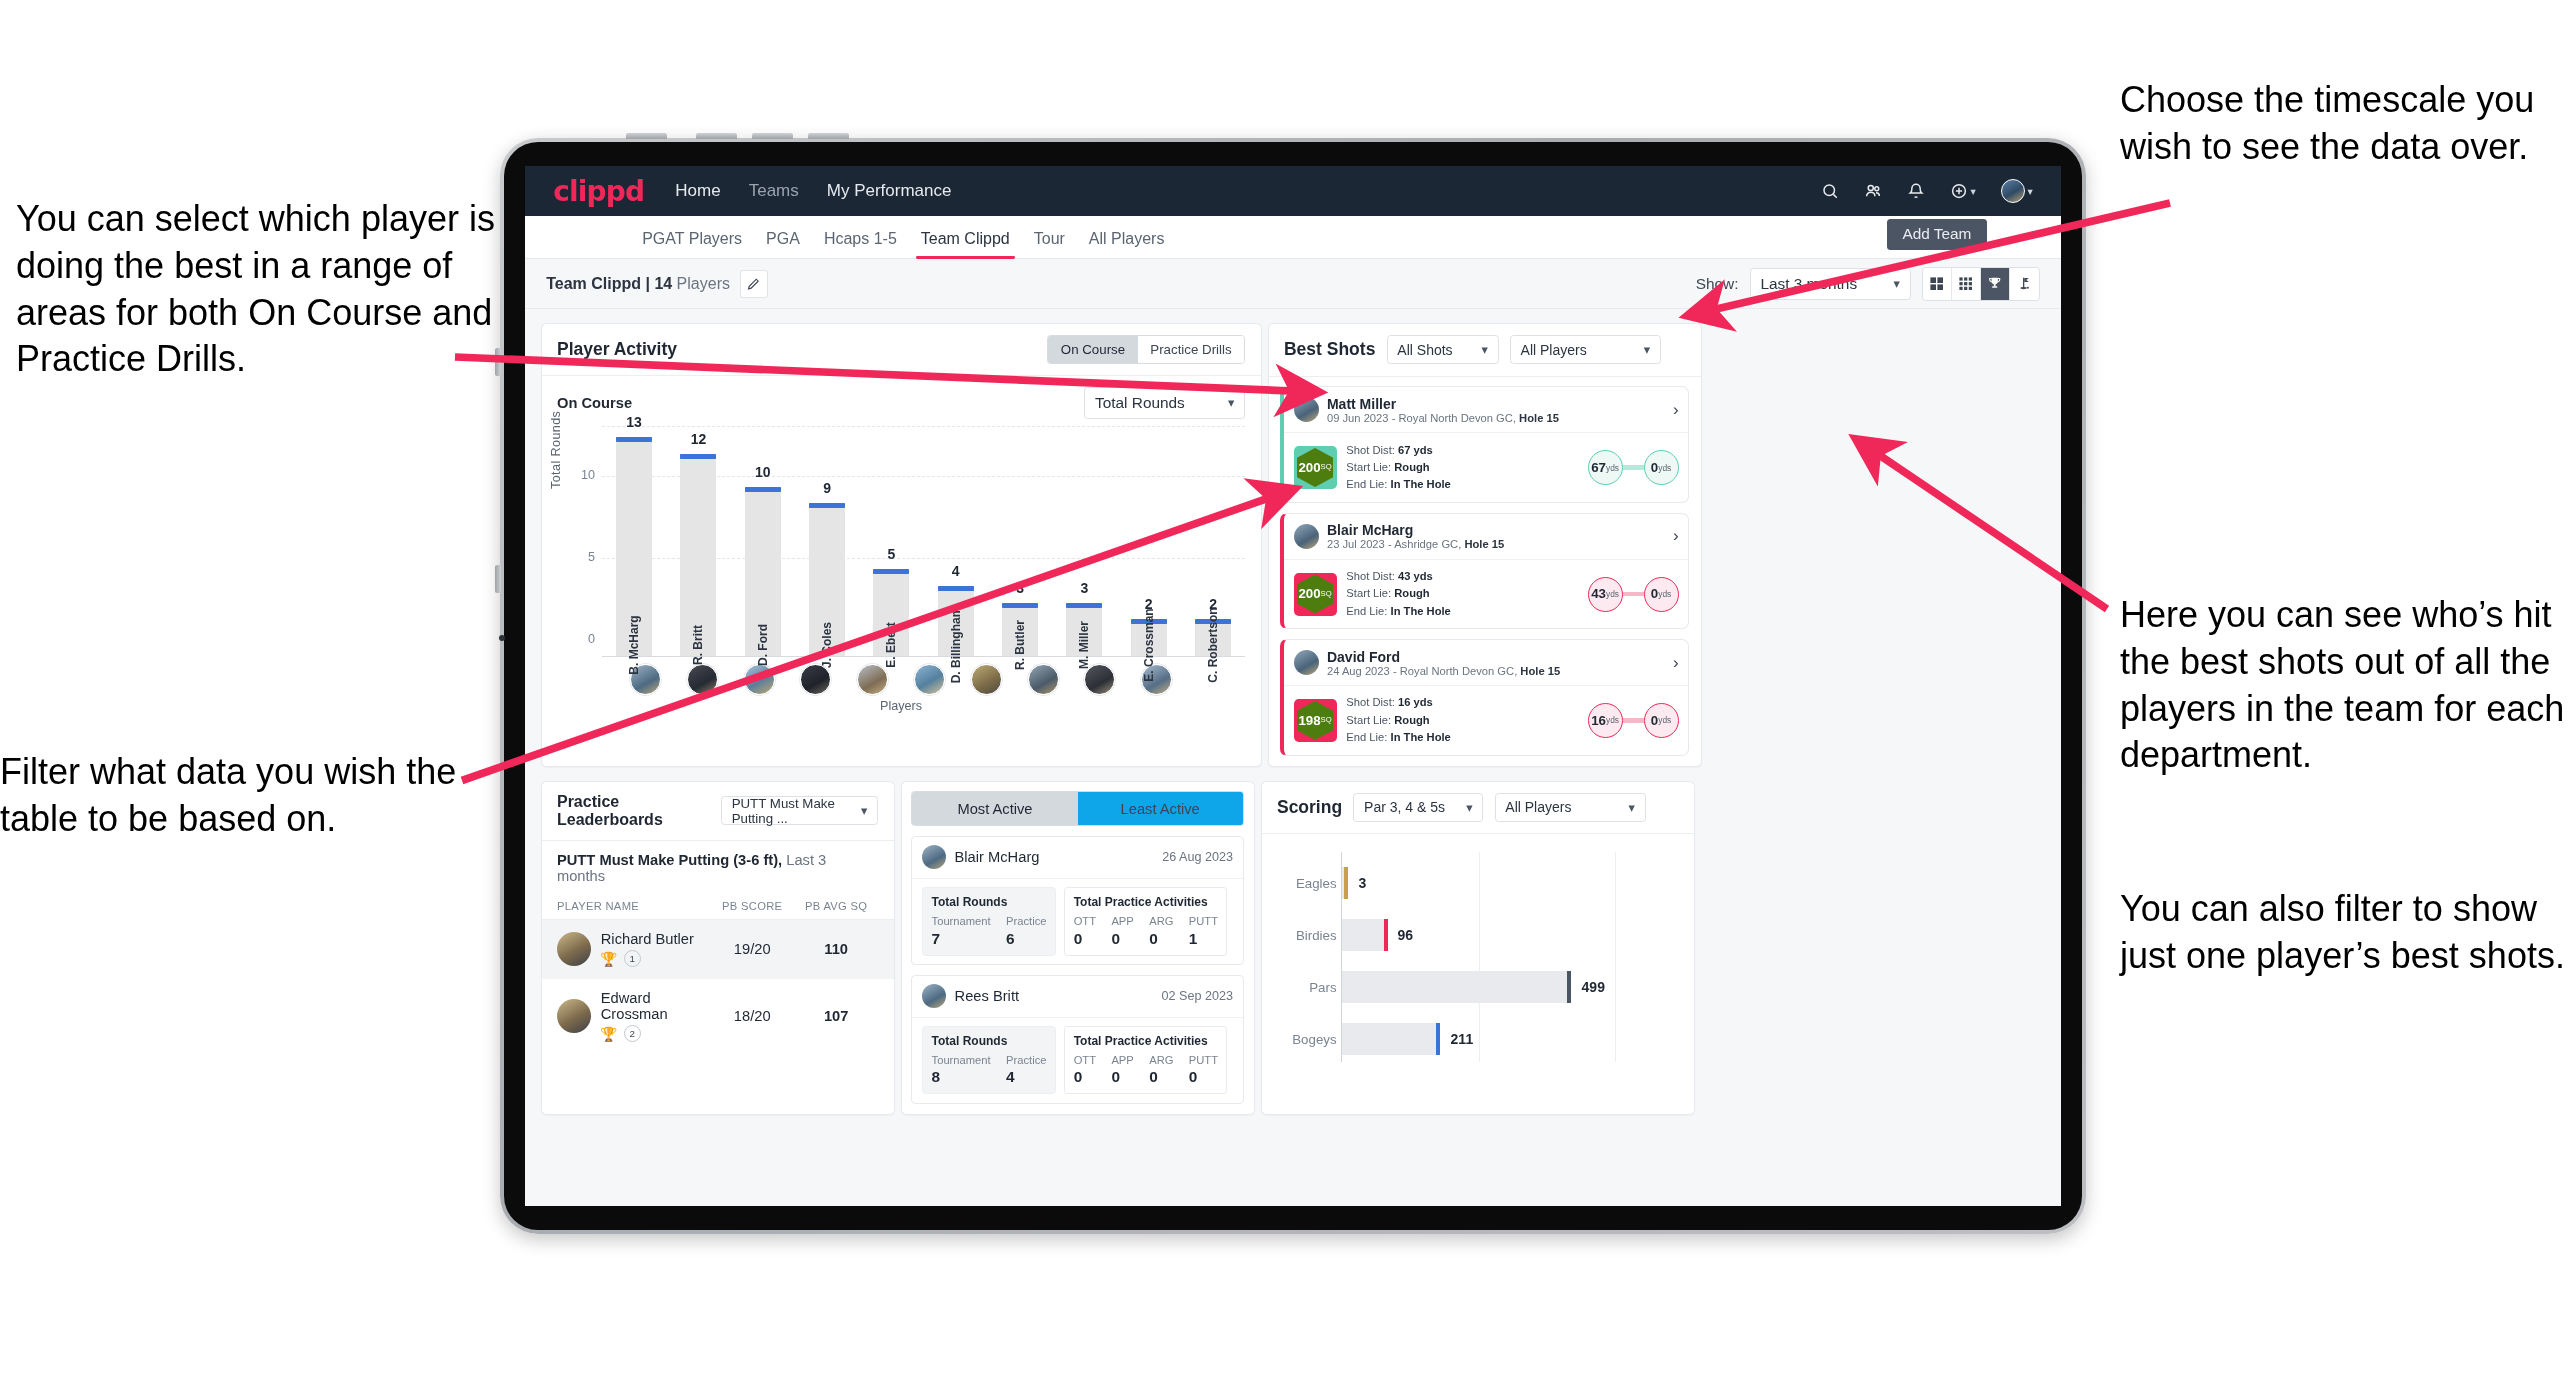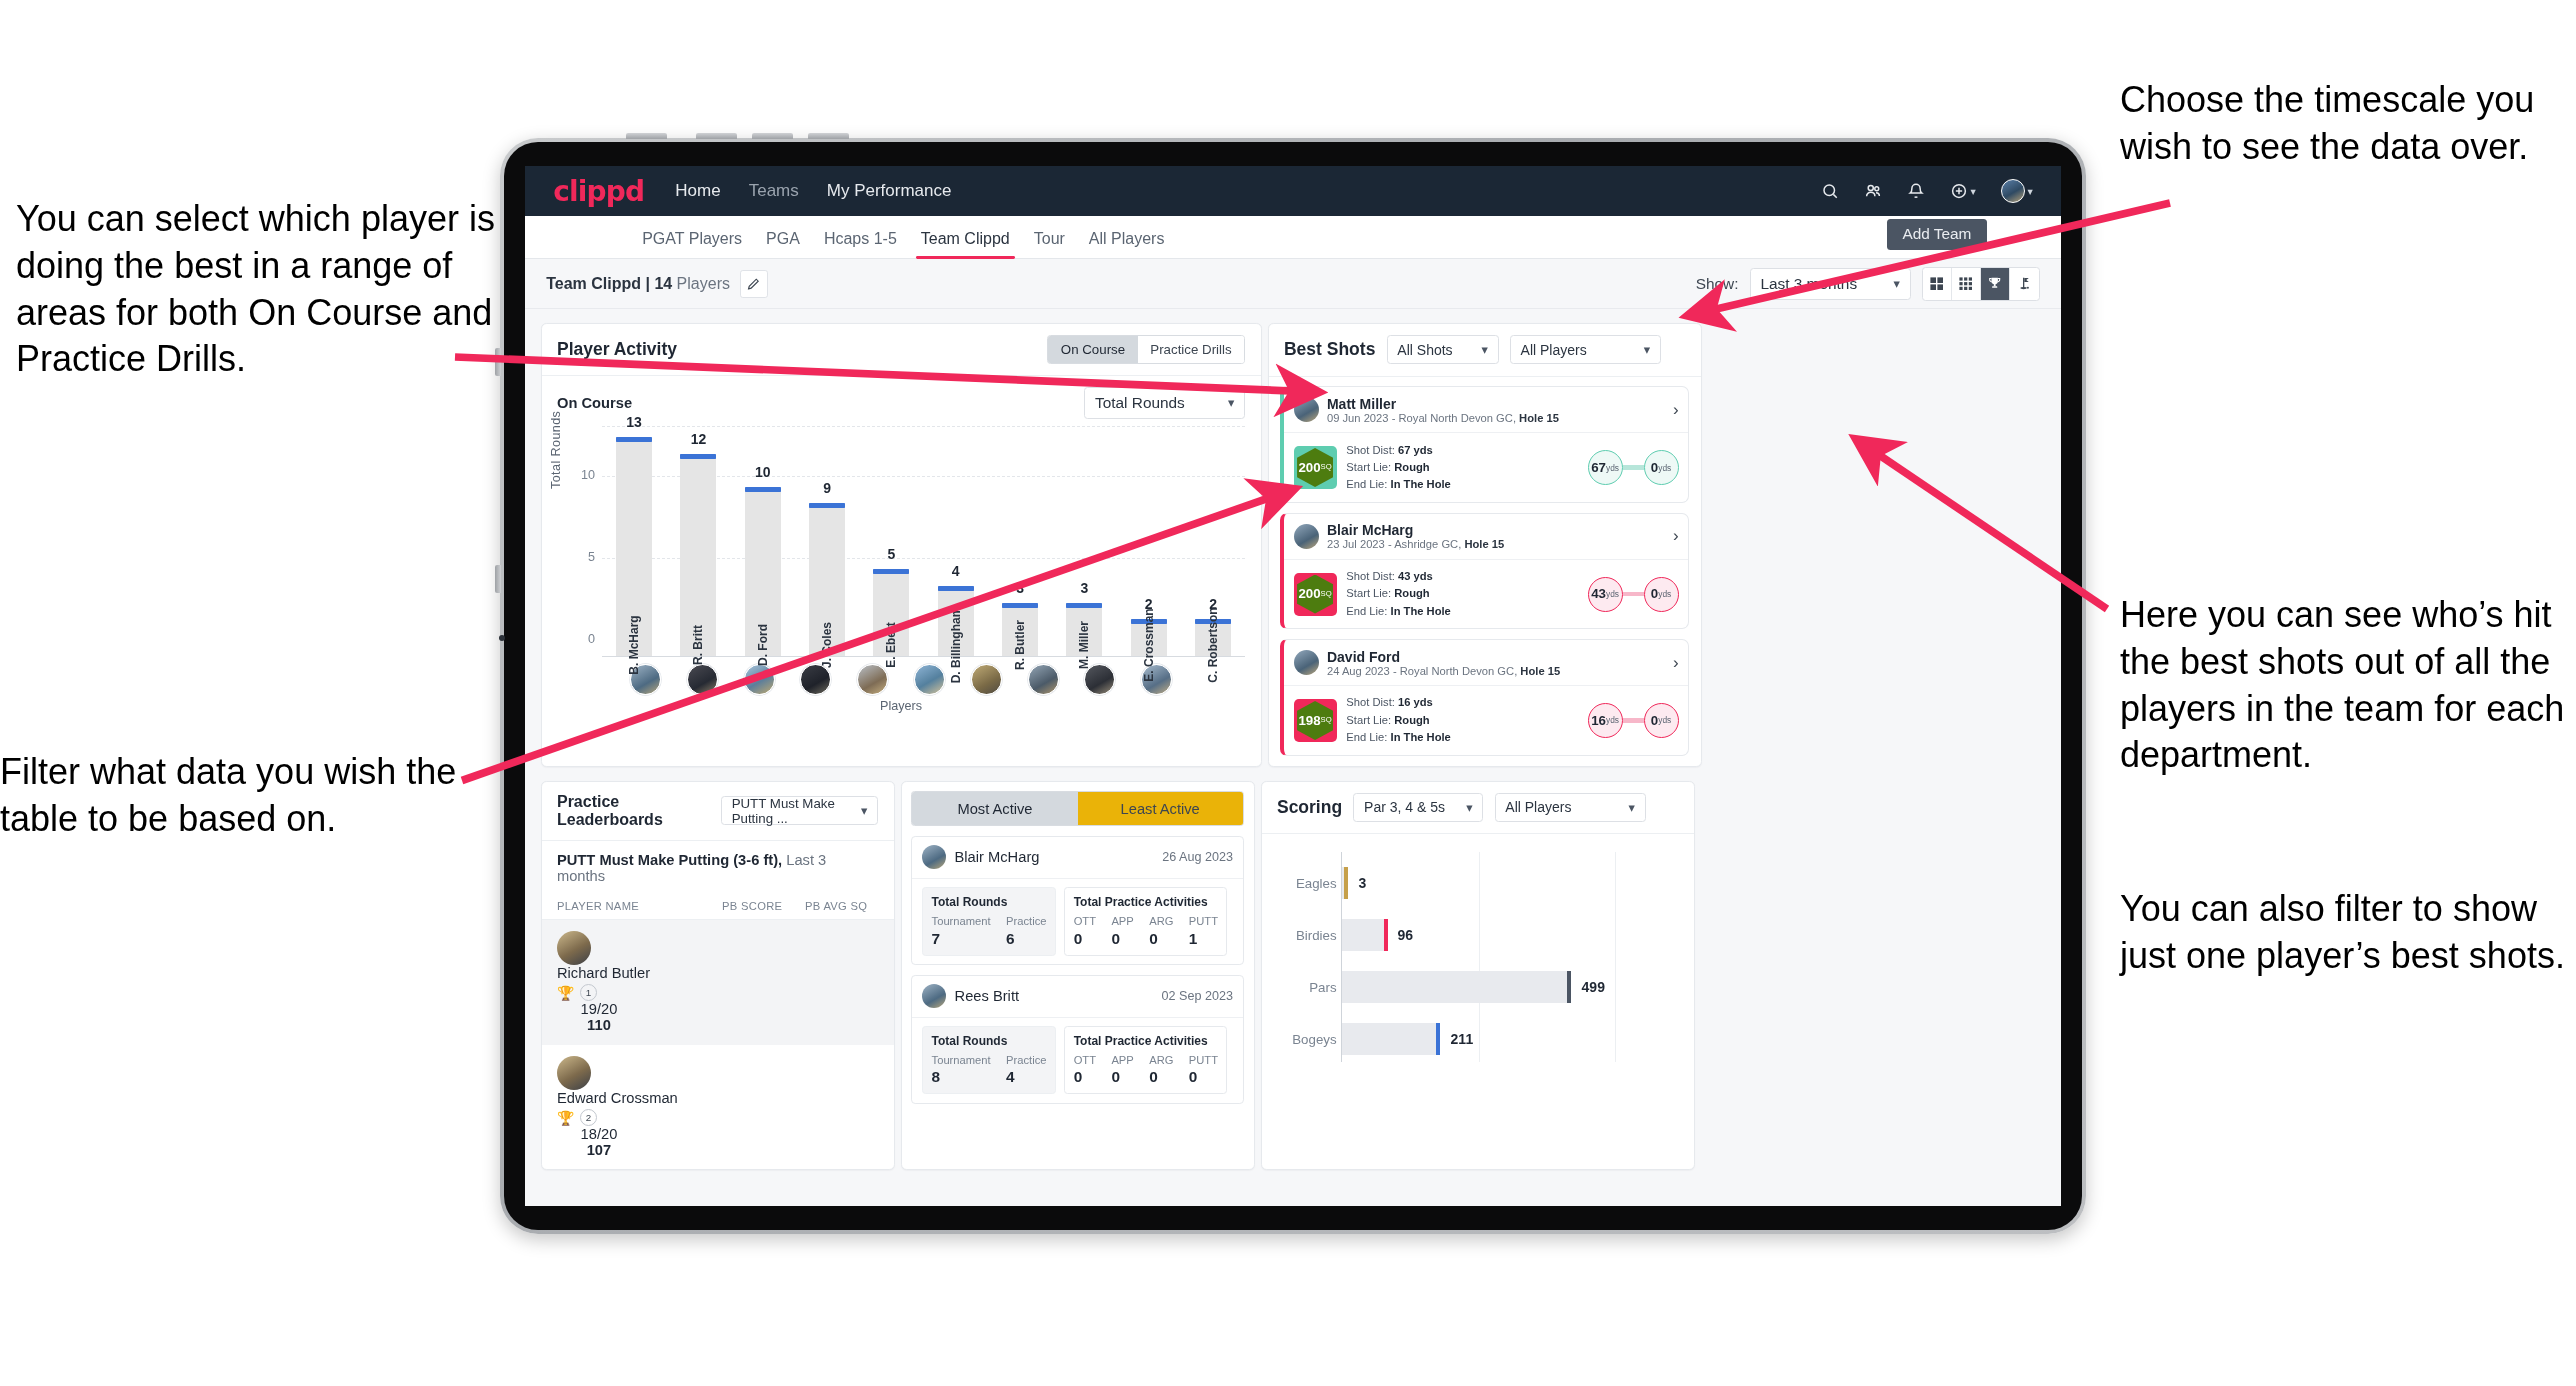--- a/index.html
+++ b/index.html
@@ -237,38 +237,38 @@
   #practice-lb .card-head .select { height: 29px; font-size:13.3px; width: 175px; }
   .lb-title { padding: 11.2px 15.4px 8.4px 15.4px; font-size:14.7px; color:#6b7480; }
   .lb-title b { color:#1f2733; font-weight:700; }
   .lb-head {
     display:flex; padding: 7px 15.4px; font-size:11.2px; color:#7a8491;
     letter-spacing:0.3px; border-bottom:0.7px solid #eceff2;
   }
   .lb-head .c1 { flex:1; }
   .lb-head .c2 { width:84px; text-align:center; }
   .lb-head .c3 { width:84px; text-align:center; }
-  .lb-row { display:flex; padding: 11.2px 15.4px; flex-direction: column; }
+  .lb-row { display:flex; align-items:center; padding: 11.2px 15.4px; }
   .lb-row.alt { background:#f3f4f6; }
   .lb-av { width:34px; height:34px; border-radius:50%; margin-right:9.8px; flex:none; }
   .lb-nm { flex:1; }
   .lb-nm .n { font-size:14.7px; color:#1f2733; }
   .lb-badges { display:flex; align-items:center; gap:5.6px; margin-top:3.5px; }
   .trophy { font-size:14px; }
   .rankpill {
     width:17px; height:17px; border-radius:50%; border:0.7px solid #c3c8cf;
     font-size:9.8px; color:#3d4651; display:flex; align-items:center; justify-content:center;
   }
   .lb-v { width:84px; text-align:center; font-size:14.7px; color:#1f2733; }
   .lb-v.b { font-weight:700; }
 
   
   #activity-card { width: 354px; }
   .tabs2 { display:flex; margin:9.8px; border:0.7px solid #d8dce1; border-radius:3.5px; overflow:hidden; }
-  .tabs2 div { flex:1; text-align:center; padding:8.4px 0; font-size:14.7px; color:#3d4651; background:#eab308; }
+  .tabs2 div { flex:1; text-align:center; padding:8.4px 0; font-size:14.7px; color:#3d4651; background:#0ea5e9; }
   .tabs2 div.active { background:#d4d9de; color:#1f2733; }
   .actcard { margin: 0 9.8px 9.8px 9.8px; border:0.7px solid #e6e9ed; border-radius:4.2px; }
   .act-top { display:flex; align-items:center; gap:8.4px; padding:8.4px 9.8px; border-bottom:0.7px solid #eef0f3; }
   .act-av { width:24px; height:24px; border-radius:50%; flex:none; }
   .act-nm { font-size:14.7px; color:#1f2733; }
   .act-dt { margin-left:auto; font-size:12.6px; color:#6b7480; }
   .act-body { display:flex; gap:8.4px; padding:8.4px 9.8px; }
   .panel { border:0.7px solid #e6e9ed; border-radius:3.5px; padding:7px 8.4px; }
   .panel.shade { background:#f3f4f6; border-color:#eceff2; }
   .panel h4 { font-size:12px; font-weight:700; color:#1f2733; margin-bottom:5.6px; }

